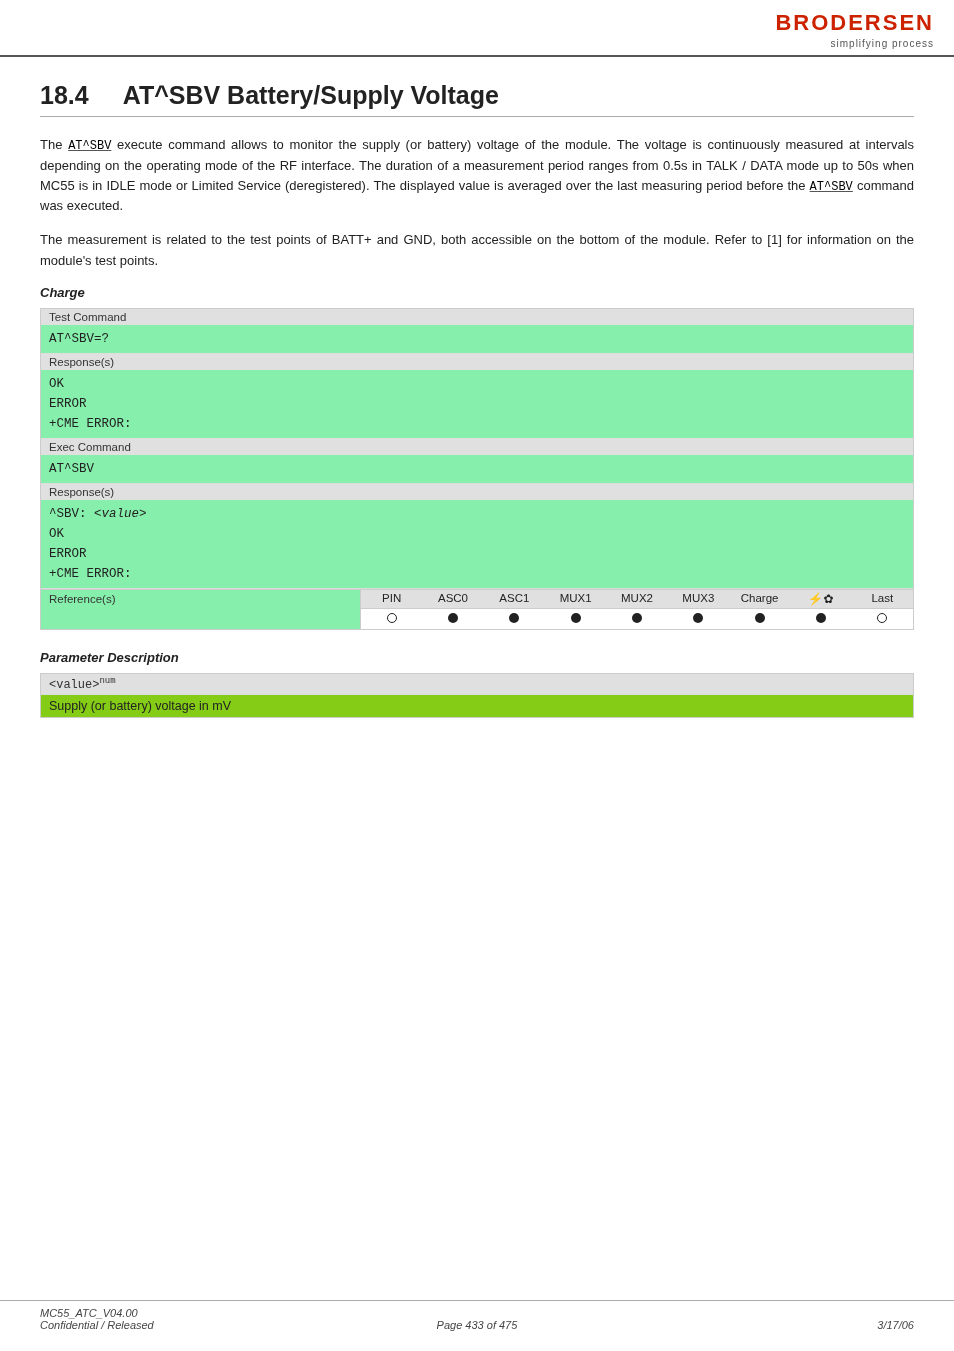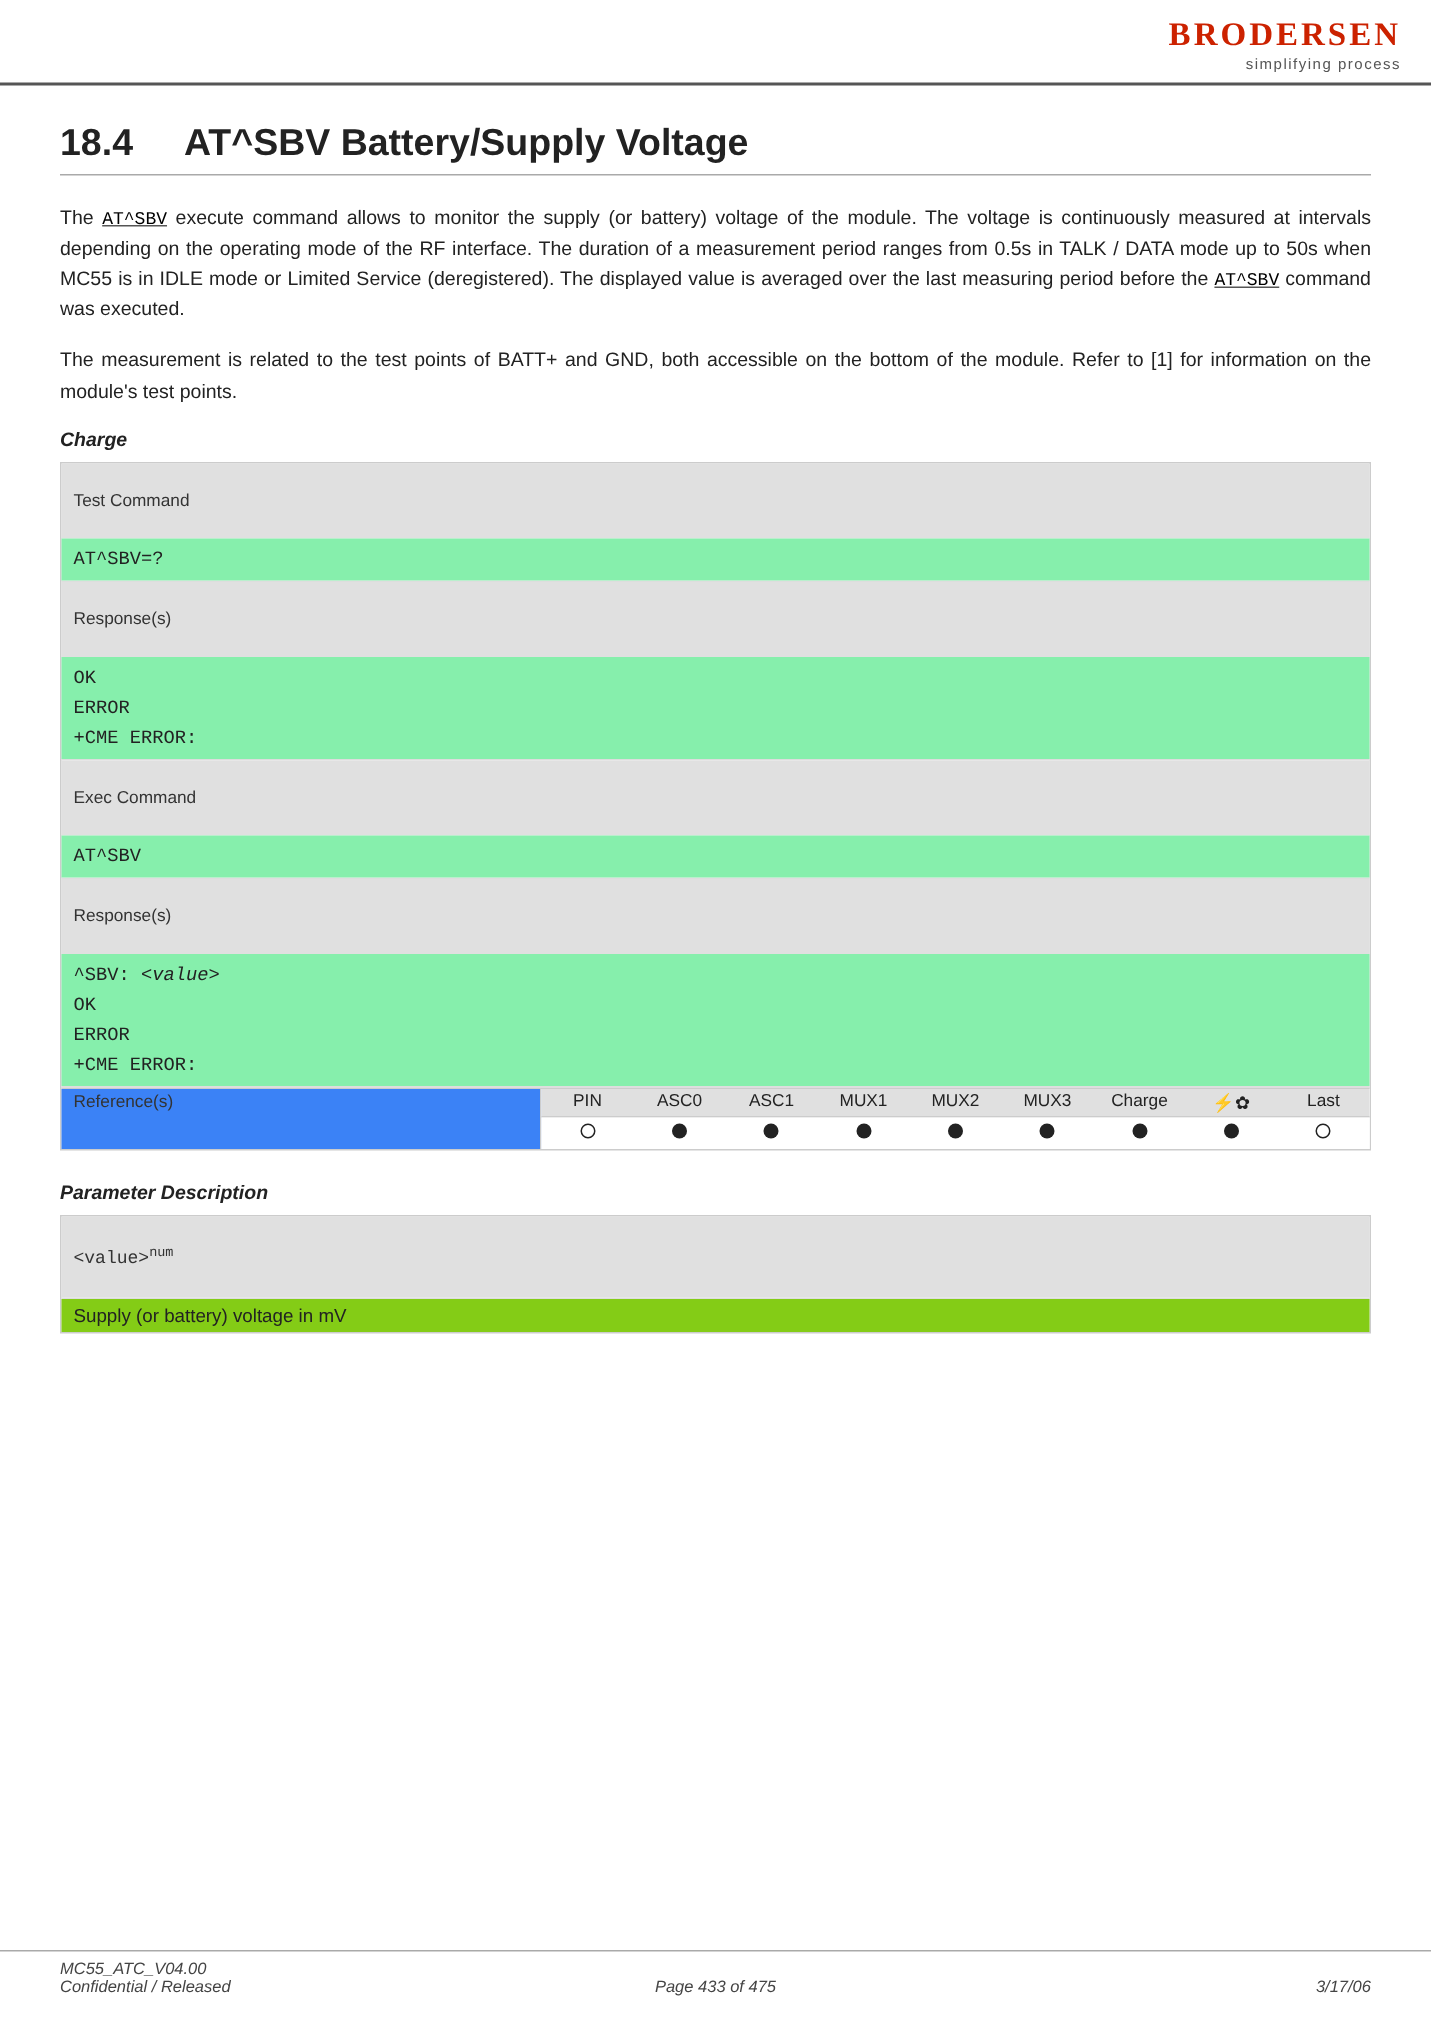--- a/index.html
+++ b/index.html
@@ -26,21 +26,21 @@
 
     .logo-area {
       text-align: right;
     }
 
     .logo-brand {
       font-size: 22px;
       font-weight: 900;
       letter-spacing: 2px;
       color: #cc2200;
-      font-family: Liberation Serif, serif;
+      font-family: Liberation Sans, sans-serif;
     }
 
     .logo-tagline {
       font-size: 10px;
       color: #555;
       letter-spacing: 1px;
       margin-top: 2px;
     }
 
     
@@ -147,21 +147,21 @@
     .syntax-row {
       border-bottom: 1px solid #ddd;
     }
 
     .syntax-row:last-child {
       border-bottom: none;
     }
 
     .syntax-row-label {
       background: #e0e0e0;
-      padding: 19px 8px;
+      padding: 2px 8px;
       font-size: 11.5px;
       color: #333;
     }
 
     .syntax-row-code {
       padding: 4px 8px;
       font-family: Courier New, Courier, monospace;
       font-size: 12.5px;
       line-height: 1.6;
       background: #86efac;
@@ -175,21 +175,21 @@
     
     .ref-combined {
       display: flex;
       width: 100%;
       border-top: 1px solid #ccc;
     }
 
     .ref-left {
       width: 320px;
       min-width: 320px;
-      background: #3b82f6;
+      background: #86efac;
       padding: 3px 8px;
       font-size: 11.5px;
       color: #333;
       border-right: 1px solid #ccc;
     }
 
     .ref-right {
       flex: 1;
       background: #fff;
       padding: 0;

